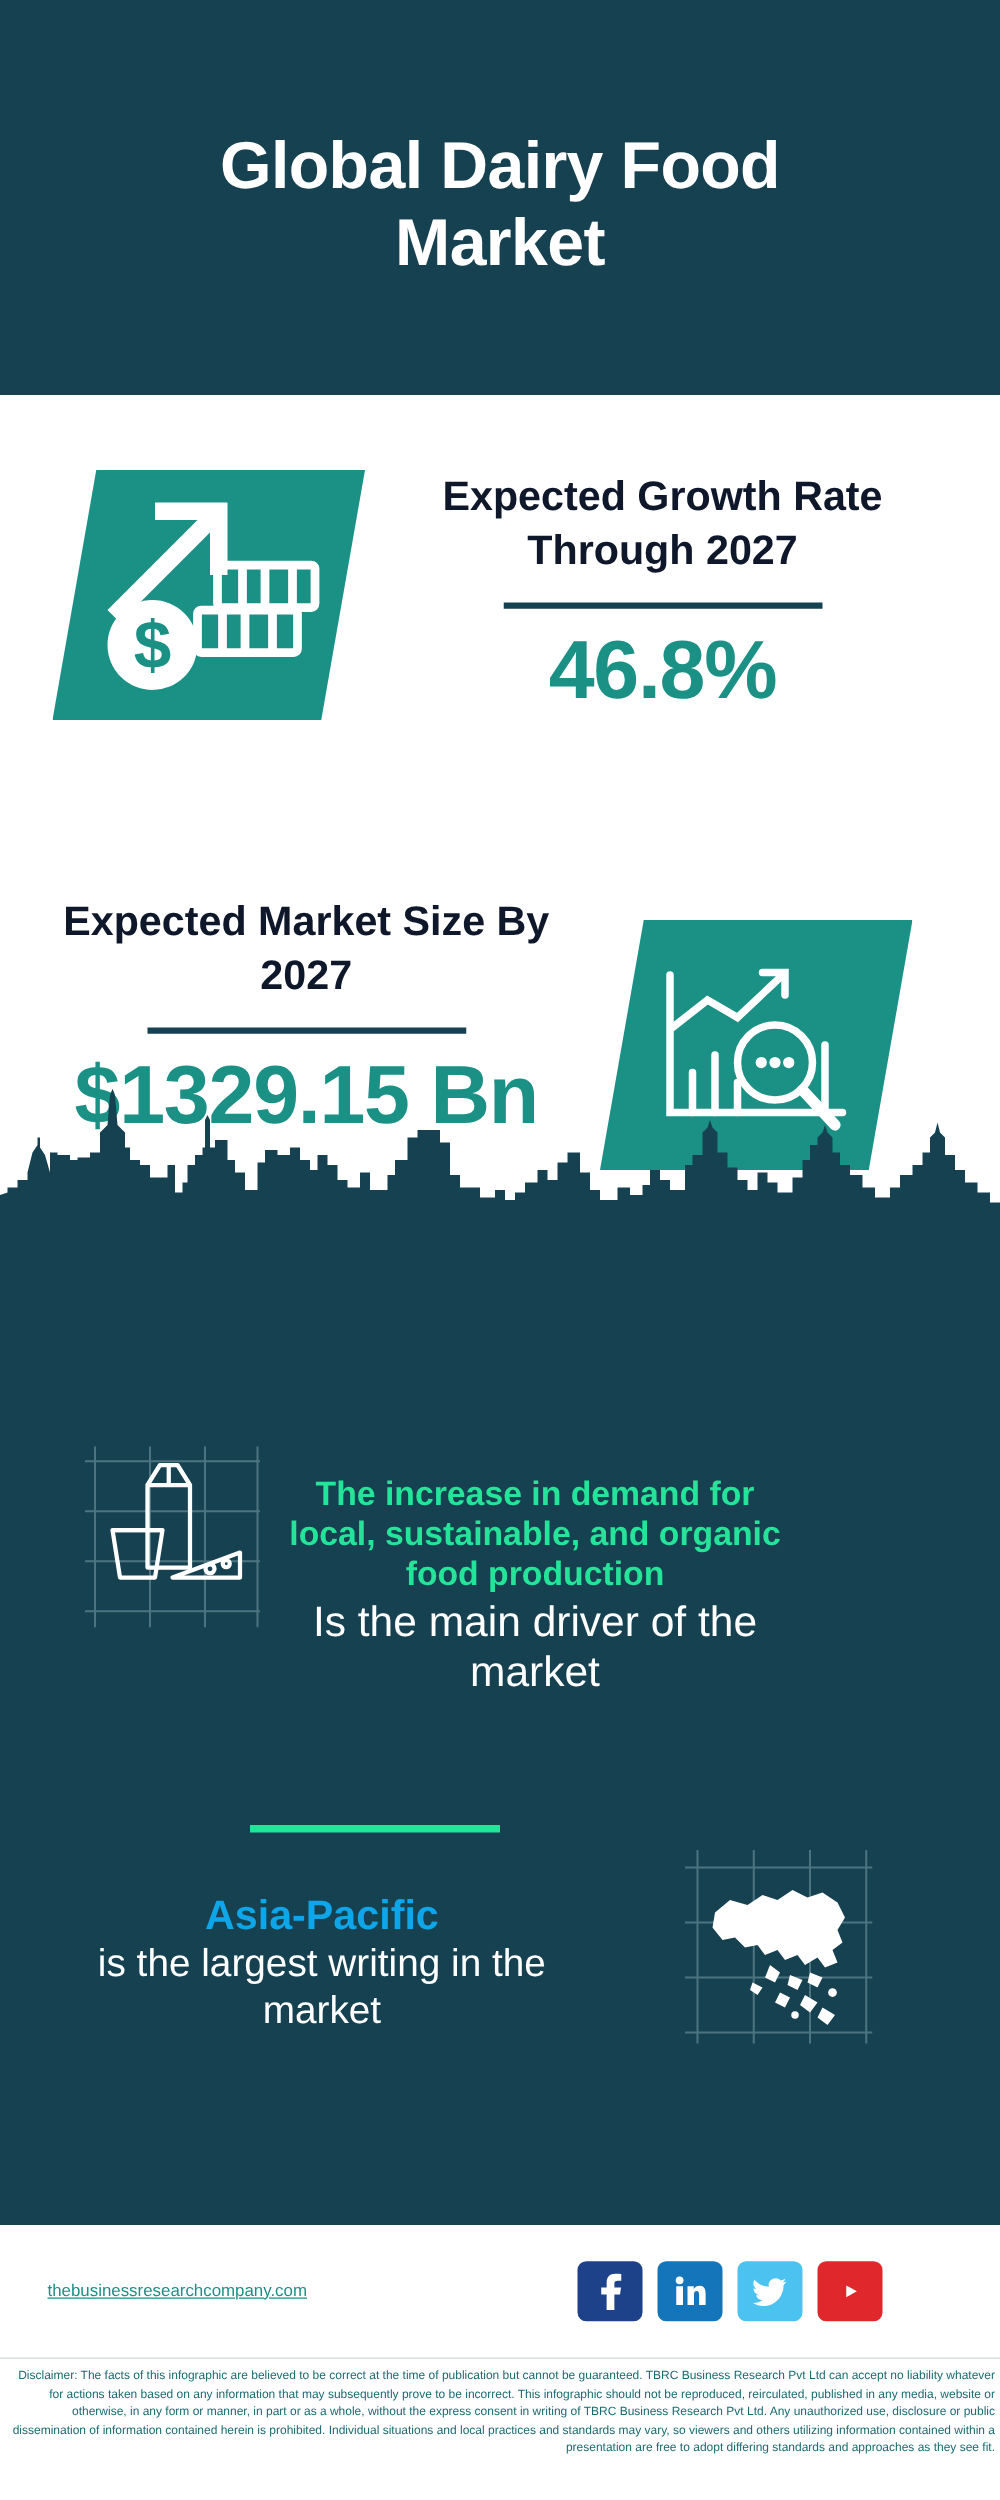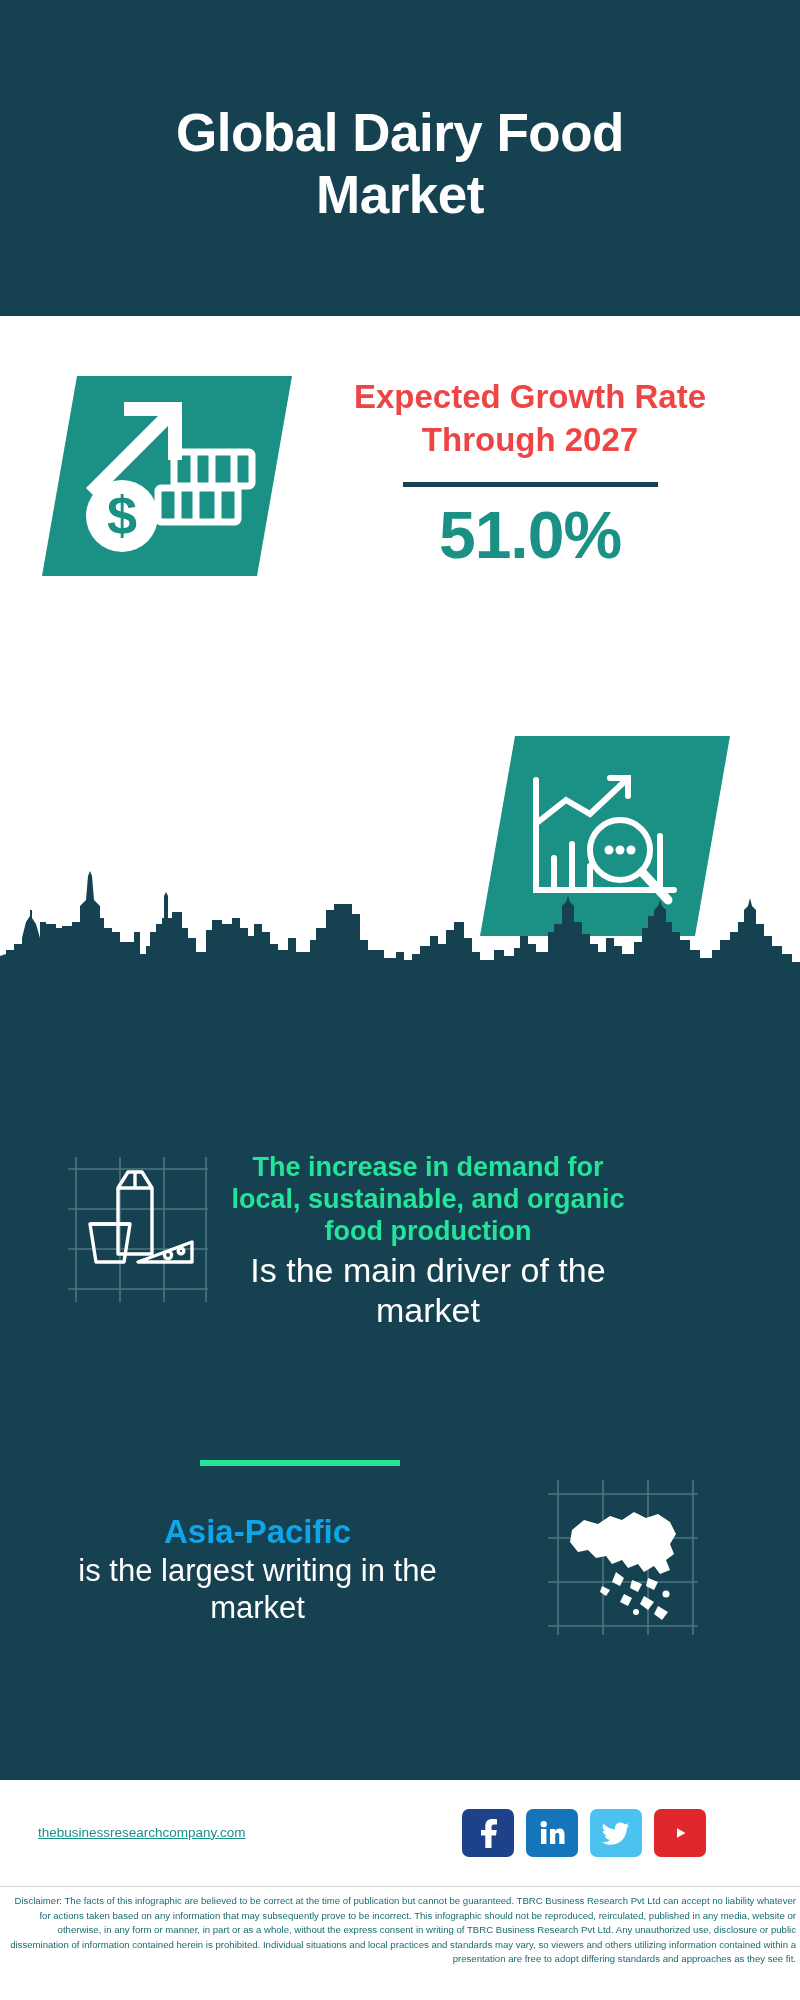--- a/index.html
+++ b/index.html
@@ -68,21 +68,21 @@
     width: 190px; height: 175px;
   }
 
   .stat1-text {
     position: absolute;
     left: 300px; top: 60px;
     width: 460px;
     text-align: center;
   }
   .stat-label {
-    color: #ef4444;
+    color: #0f172a;
     font-size: 33px;
     font-weight: bold;
     line-height: 1.3;
   }
   .rule-dark {
     width: 255px;
     height: 5px;
     background: #164150;
     margin: 20px auto 14px auto;
   }
@@ -144,20 +144,21 @@
     position: absolute;
     left: 228px; top: 170px;
     width: 400px;
     text-align: center;
   }
   .driver-hl {
     color: #24e49a;
     font-size: 27px;
     font-weight: bold;
     line-height: 1.18;
+    margin-top: 28px;
   }
   .driver-sub {
     color: #ffffff;
     font-size: 34px;
     font-weight: normal;
     line-height: 1.2;
     margin-top: 2px;
   }
 
   .green-rule {
@@ -290,23 +291,28 @@
 
           <circle cx="52" cy="126" r="36"></circle>
           <text x="52" y="144" font-size="54" font-weight="bold" font-family="Liberation Sans, sans-serif" text-anchor="middle" fill="#1b9186">$</text>
         </g>
       </svg>
     </div>
 
     <div class="stat1-text">
       <div class="stat-label">Expected Growth Rate Through 2027</div>
       <div class="rule-dark"></div>
-      <div class="stat-value">51.0%</div>
-    </div>
-
+      <div class="stat-value">46.8%</div>
+    </div>
+
+    <div class="stat2-text">
+      <div class="stat-label">Expected Market Size By 2027</div>
+      <div class="rule-dark"></div>
+      <div class="stat-value">$1329.15 Bn</div>
+    </div>
 
     <div class="stat2-icon">
       <div class="para"></div>
       <svg class="glyph" viewBox="0 0 170 160">
         <g fill="none" stroke="#ffffff" stroke-width="6" stroke-linecap="round">
 
           <polyline points="18,64 46,42 70,56 104,24"></polyline>
           <polyline points="90,20 108,20 108,38"></polyline>
 
           <polyline points="16,22 16,132 154,132"></polyline>

